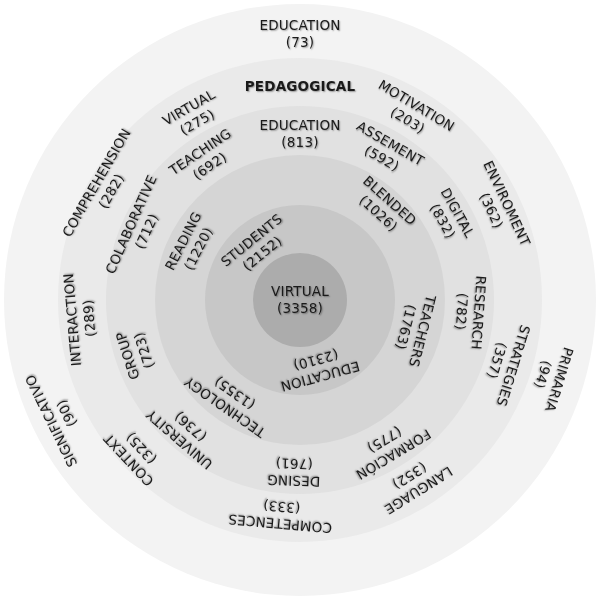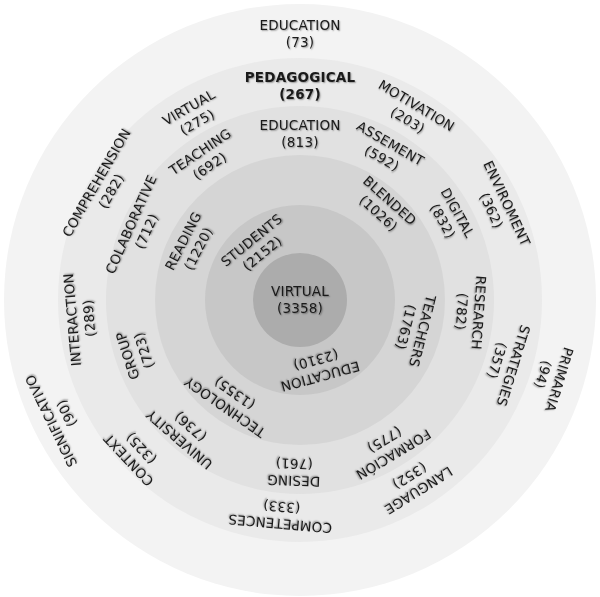--- a/index.html
+++ b/index.html
@@ -127,21 +127,20 @@
       </div>
       <div class="label" style="left: 204.937px; top: 159.064px;">
         <div class="label-inner" style="transform: translate(-50%, -50%) rotate(326deg);">
           <span>TEACHING</span>
           <span>(692)</span>
         </div>
       </div>
       <div class="label" style="left: 300px; top: 86px;">
         <div class="label-inner" style="transform: translate(-50%, -50%) rotate(0deg); font-weight: bold;">
           <span>PEDAGOGICAL</span>
-          <span>(267)</span>
         </div>
       </div>
       <div class="label" style="left: 412.278px; top: 113.138px;">
         <div class="label-inner" style="transform: translate(-50%, -50%) rotate(31deg);">
           <span>MOTIVATION</span>
           <span>(203)</span>
         </div>
       </div>
       <div class="label" style="left: 499.388px; top: 207.024px;">
         <div class="label-inner" style="transform: translate(-50%, -50%) rotate(65deg);">

